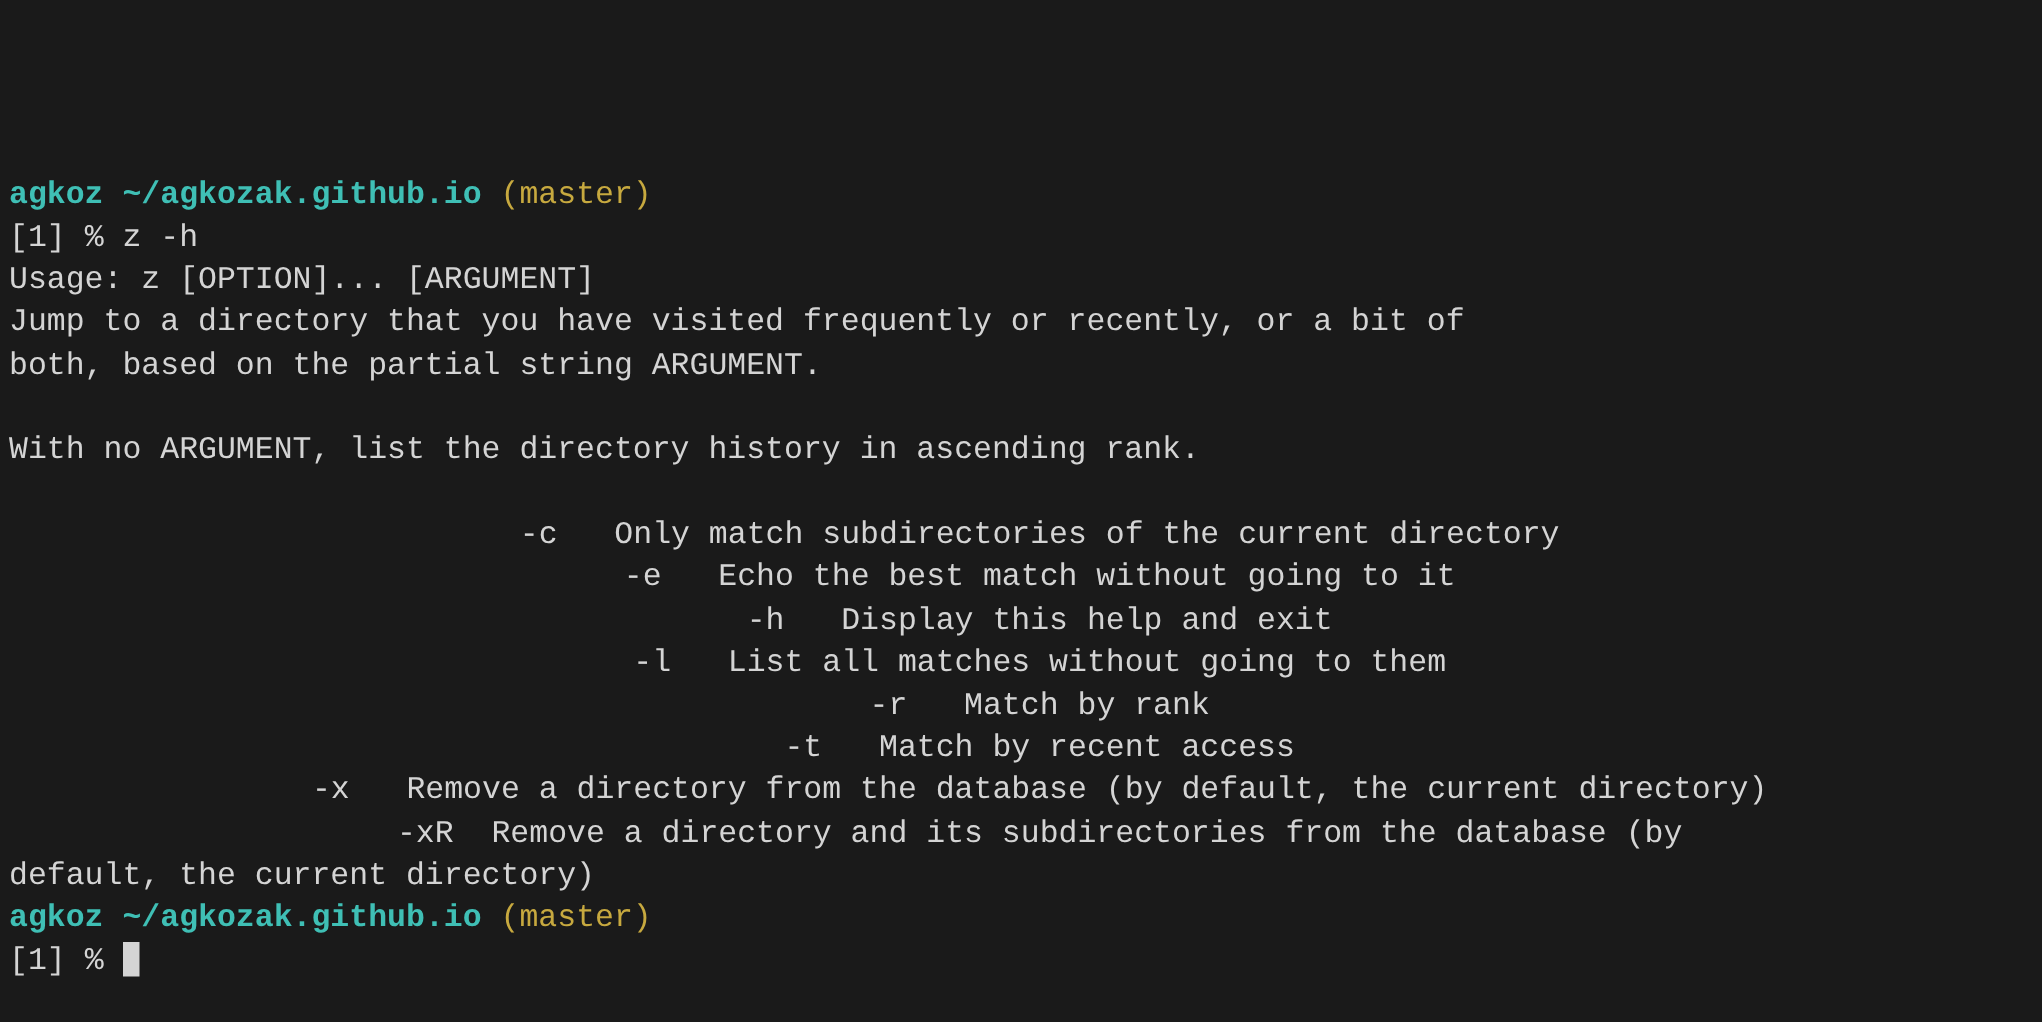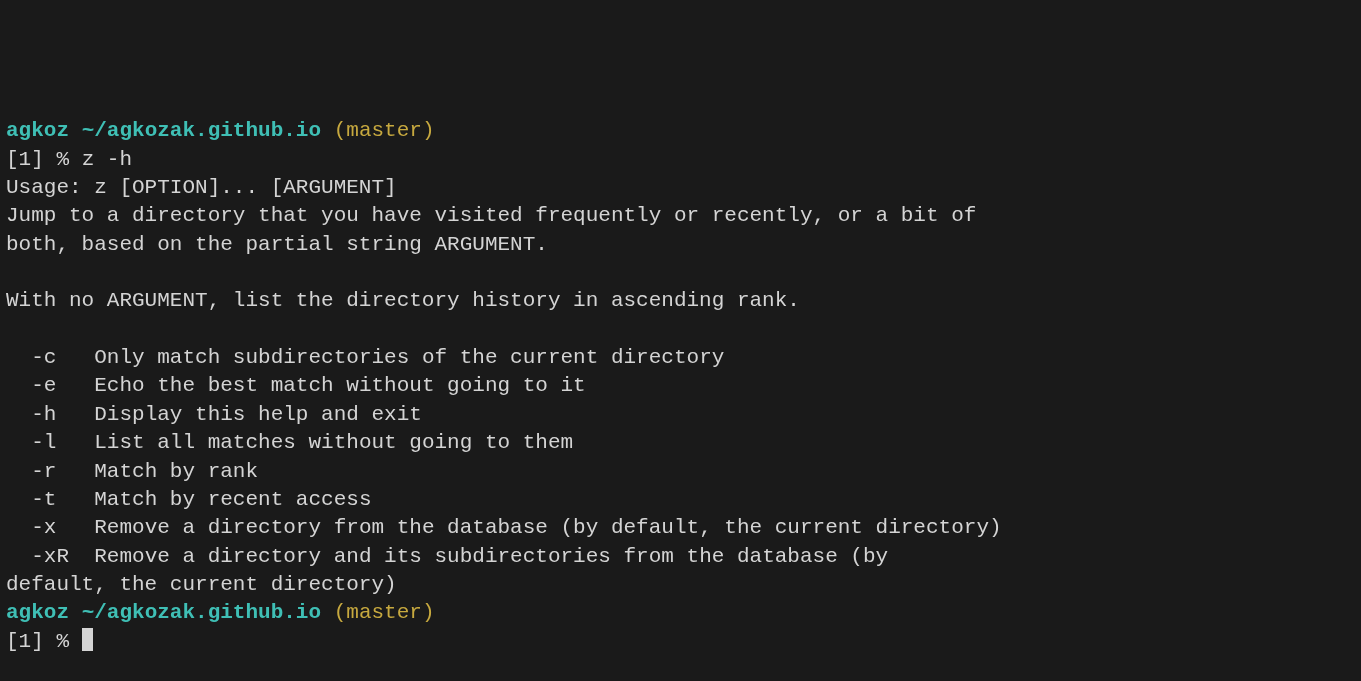--- a/index.html
+++ b/index.html
@@ -35,20 +35,21 @@
     height: 23px;
     background-color: #d4d4d4;
     vertical-align: text-bottom;
     margin-bottom: 2px;
   }
   .line {
     display: block;
   }
   .option-row {
     display: block;
+    text-align: center;
   }
   .flag {
     display: inline-block;
   }
 </style>
 </head>
 <body>
 
 
 

